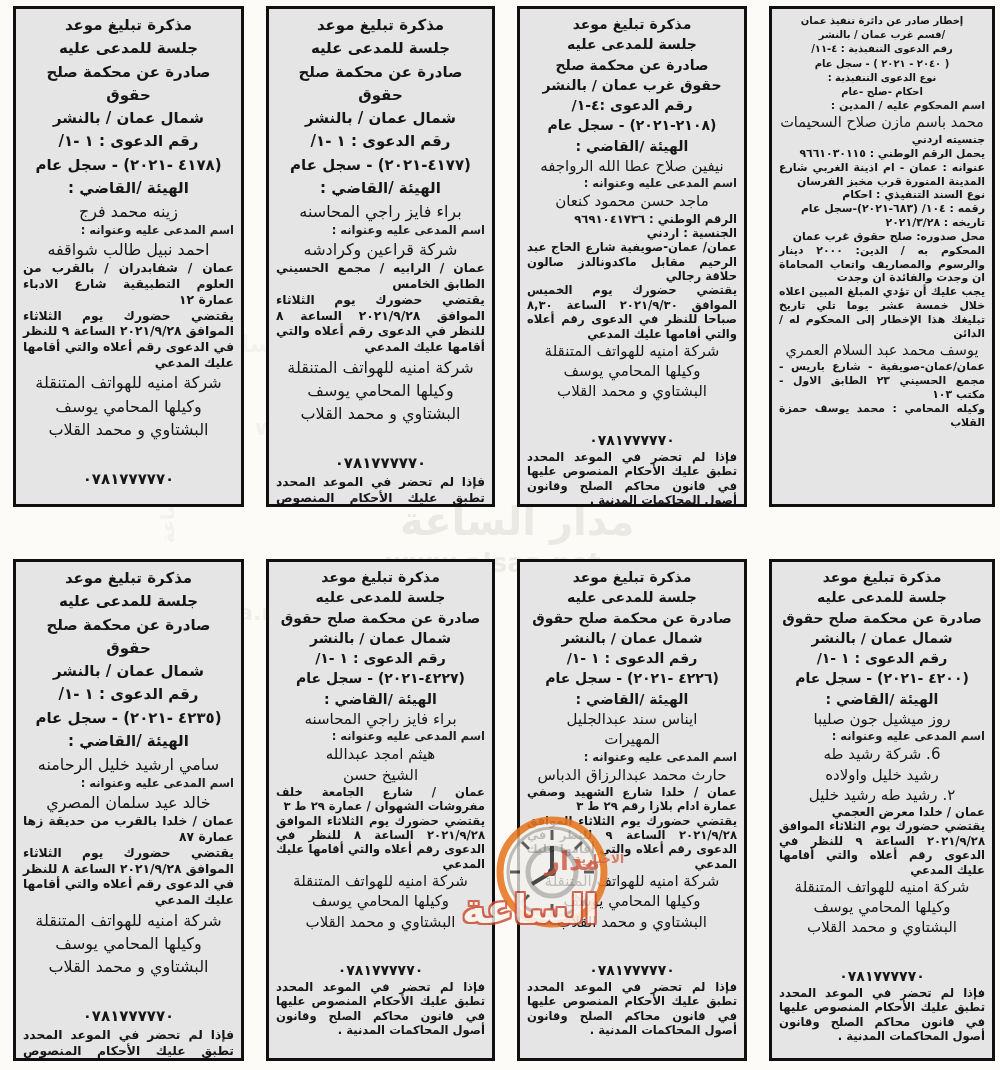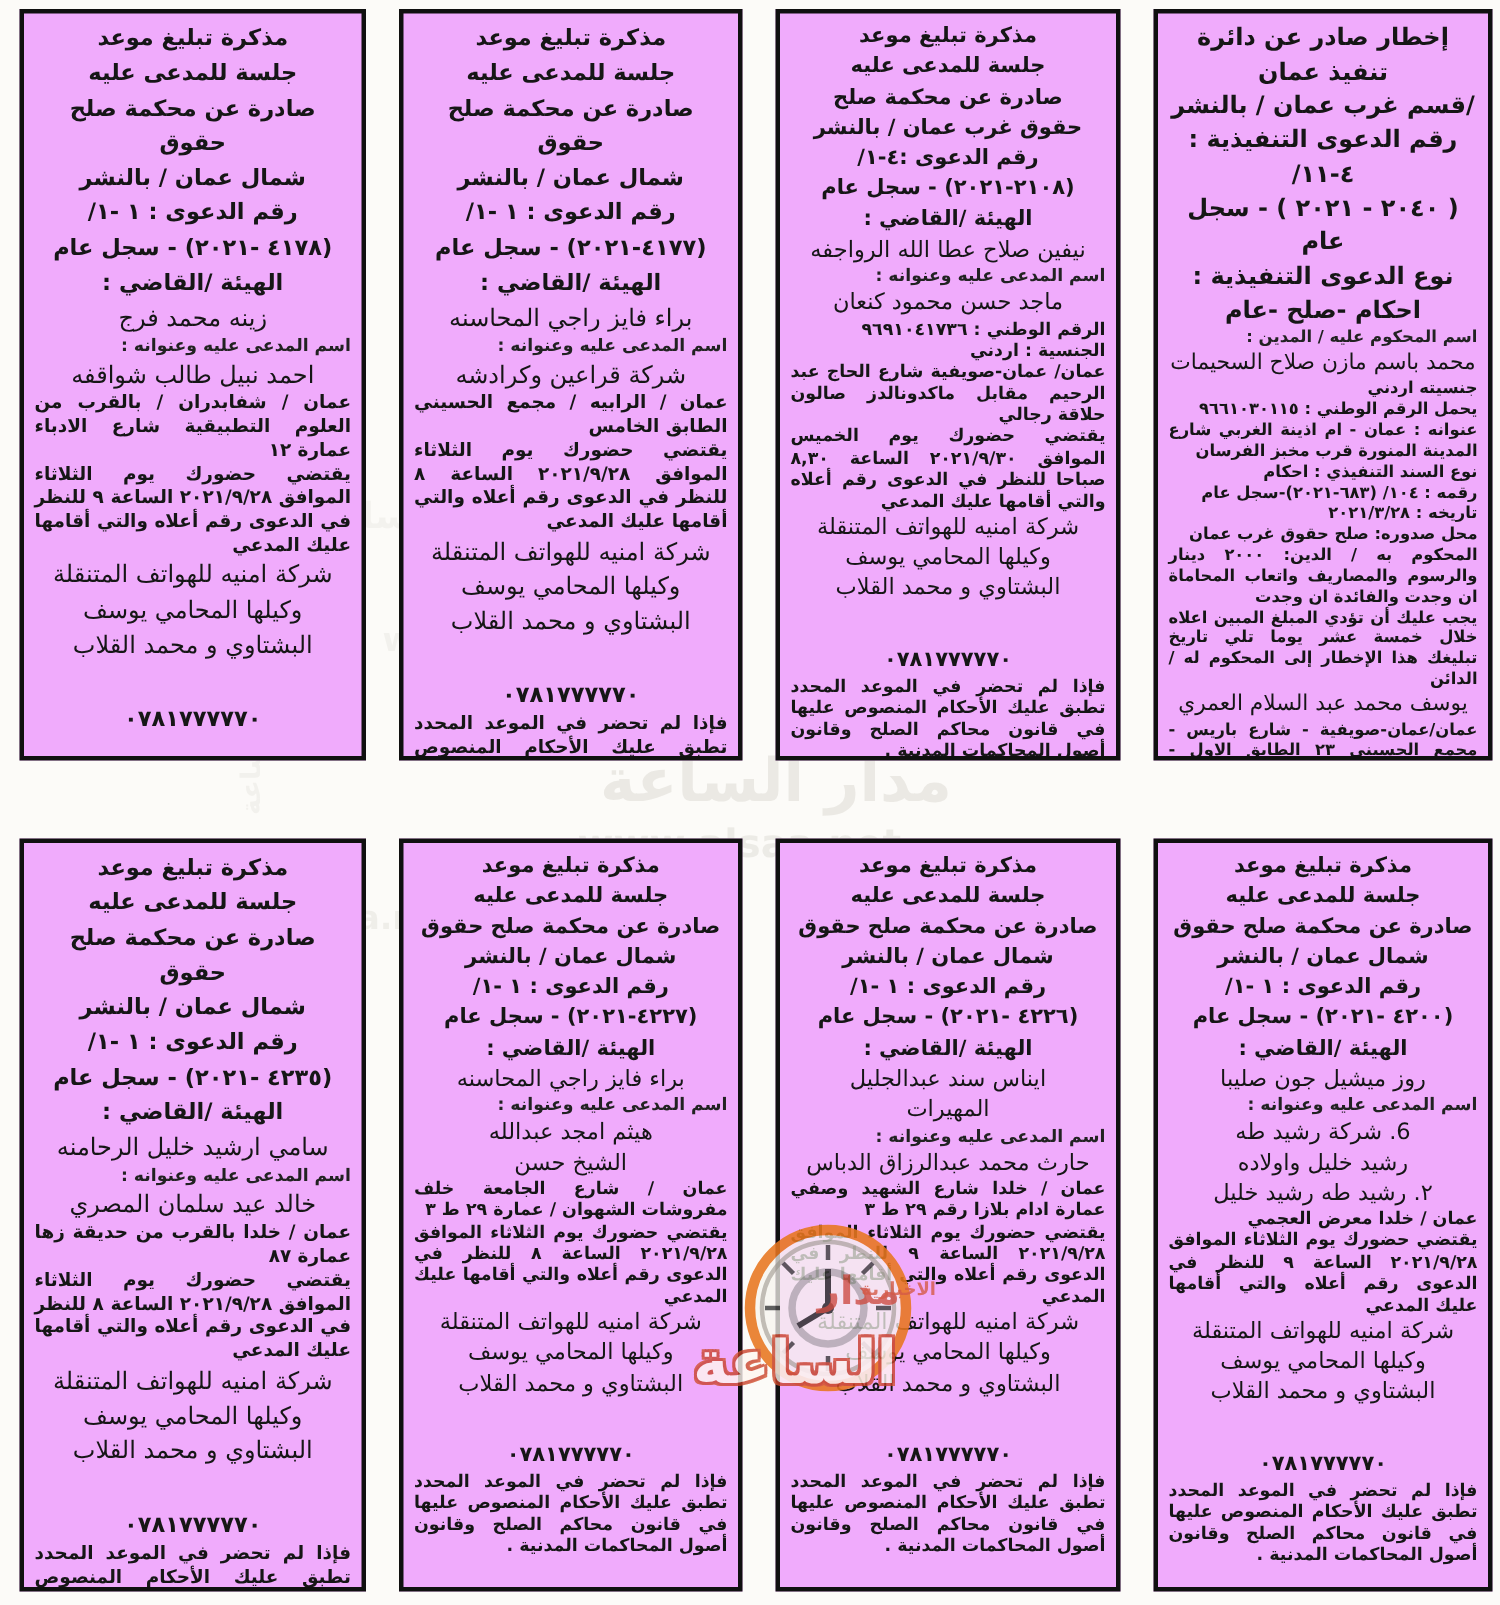--- a/index.html
+++ b/index.html
@@ -9,35 +9,35 @@
     font-family:"DejaVu Sans", sans-serif;
   }
   .grid{
     position:absolute;top:6px;right:5px;left:8px;
     display:grid;direction:rtl;
     grid-template-columns:226px 230px 229px 231px;
     grid-template-rows:501px 502px;
     column-gap:22px;row-gap:52px;
   }
   .notice{
-    border:3px solid #101010;background:#f0abfc;
+    border:3px solid #101010;background:#e5e5e5;
     padding:5px 7px;box-sizing:border-box;overflow:hidden;
   }
   .ln{white-space:normal;}
   .t{text-align:center;font-weight:bold;font-size:15px;line-height:1.55;}
   .n{text-align:center;font-weight:normal;font-size:16px;line-height:1.45;}
   .l{text-align:right;font-weight:bold;font-size:11.5px;line-height:1.3;color:#222;}
   .b{text-align:right;font-weight:bold;font-size:12.3px;line-height:1.28;text-align:justify;}
   .p{text-align:center;font-weight:bold;font-size:15px;line-height:1.45;letter-spacing:2px;margin-top:28px;}
   
   .dense .t{font-size:14px;line-height:1.45;}
   .dense .n{font-size:15px;line-height:1.35;}
   .dense .b{font-size:11.6px;line-height:1.24;}
   .dense .p{font-size:14px;}
-  .xdense .t{font-size:16px;line-height:1.42;}
+  .xdense .t{font-size:10px;line-height:1.42;}
   .xdense .n{font-size:14.5px;line-height:1.35;}
   .xdense .b{font-size:10.9px;line-height:1.27;}
   .xdense .l{font-size:11px;}
   
   .wm{position:absolute;font-weight:bold;color:#8a8372;pointer-events:none;white-space:nowrap;}
   .wm.vert{transform:rotate(-90deg);transform-origin:center;}
   
   .stamp{position:absolute;left:448px;top:808px;width:210px;height:140px;pointer-events:none;opacity:.88;}
   .stamp svg{position:absolute;left:48px;top:8px;}
   .stamp .s-top{position:absolute;right:58px;top:38px;font-size:26px;font-weight:900;color:#c8402a;opacity:.8;margin-left:16px;}

